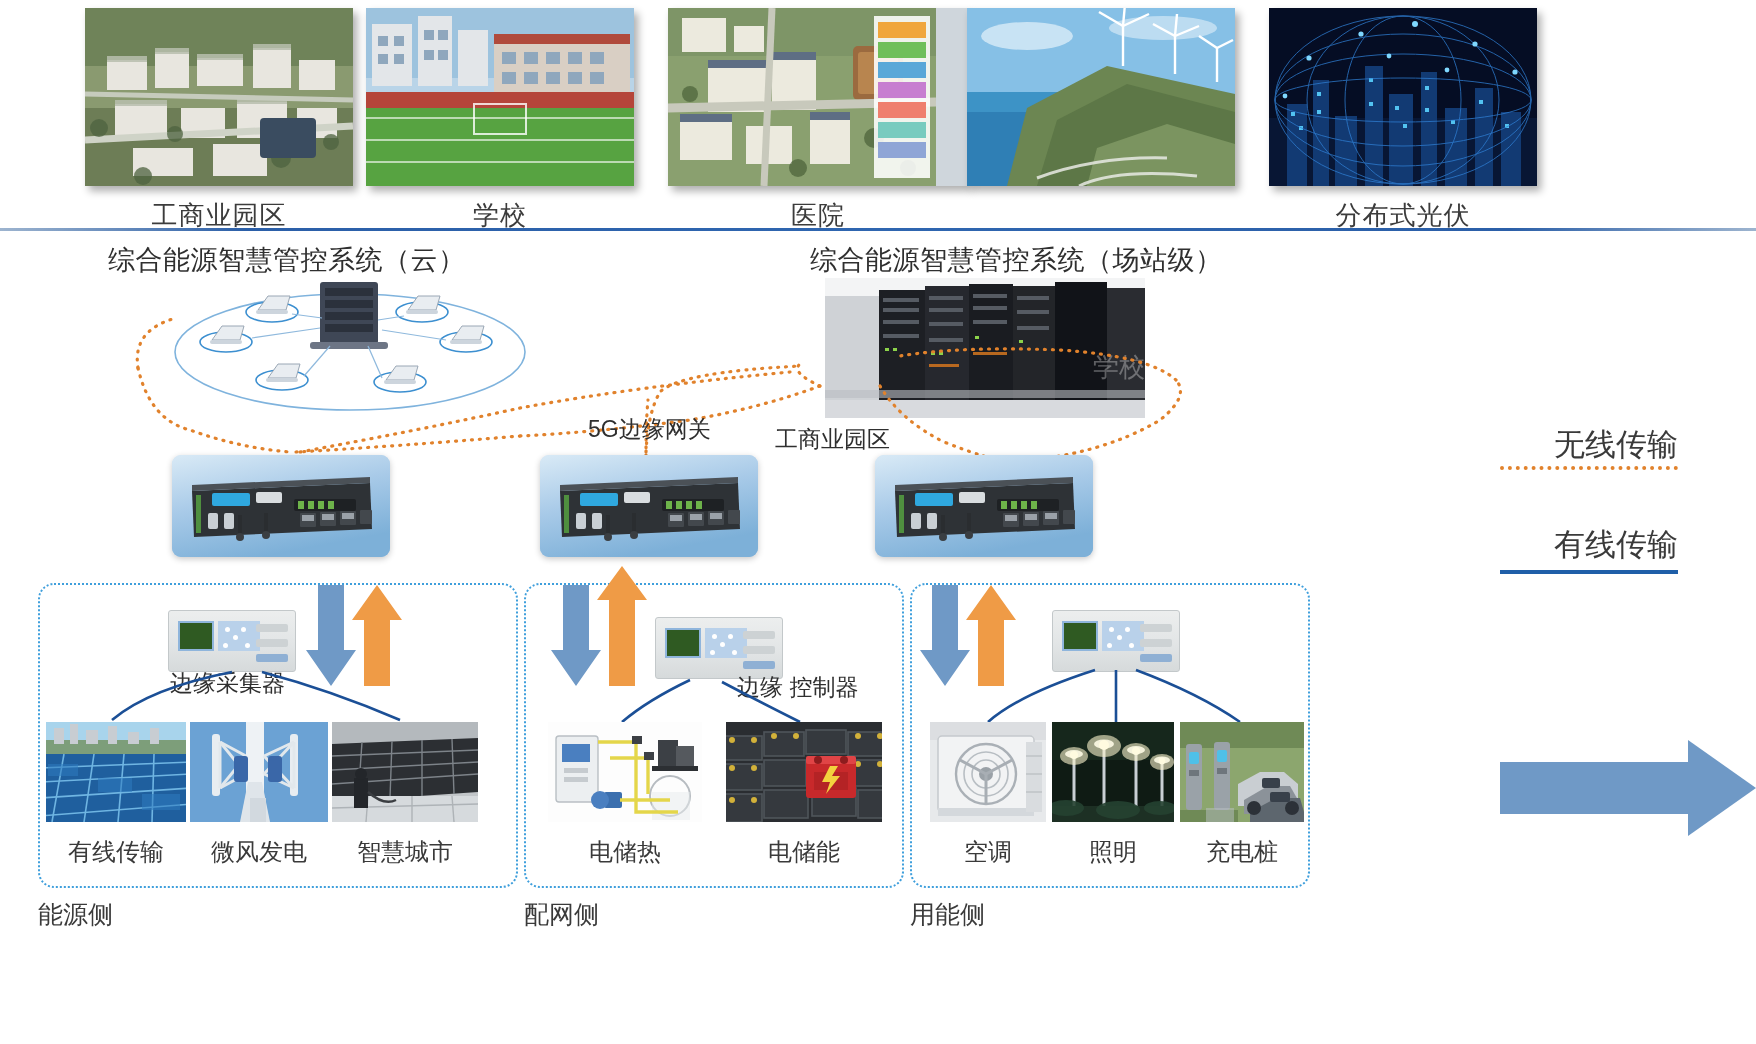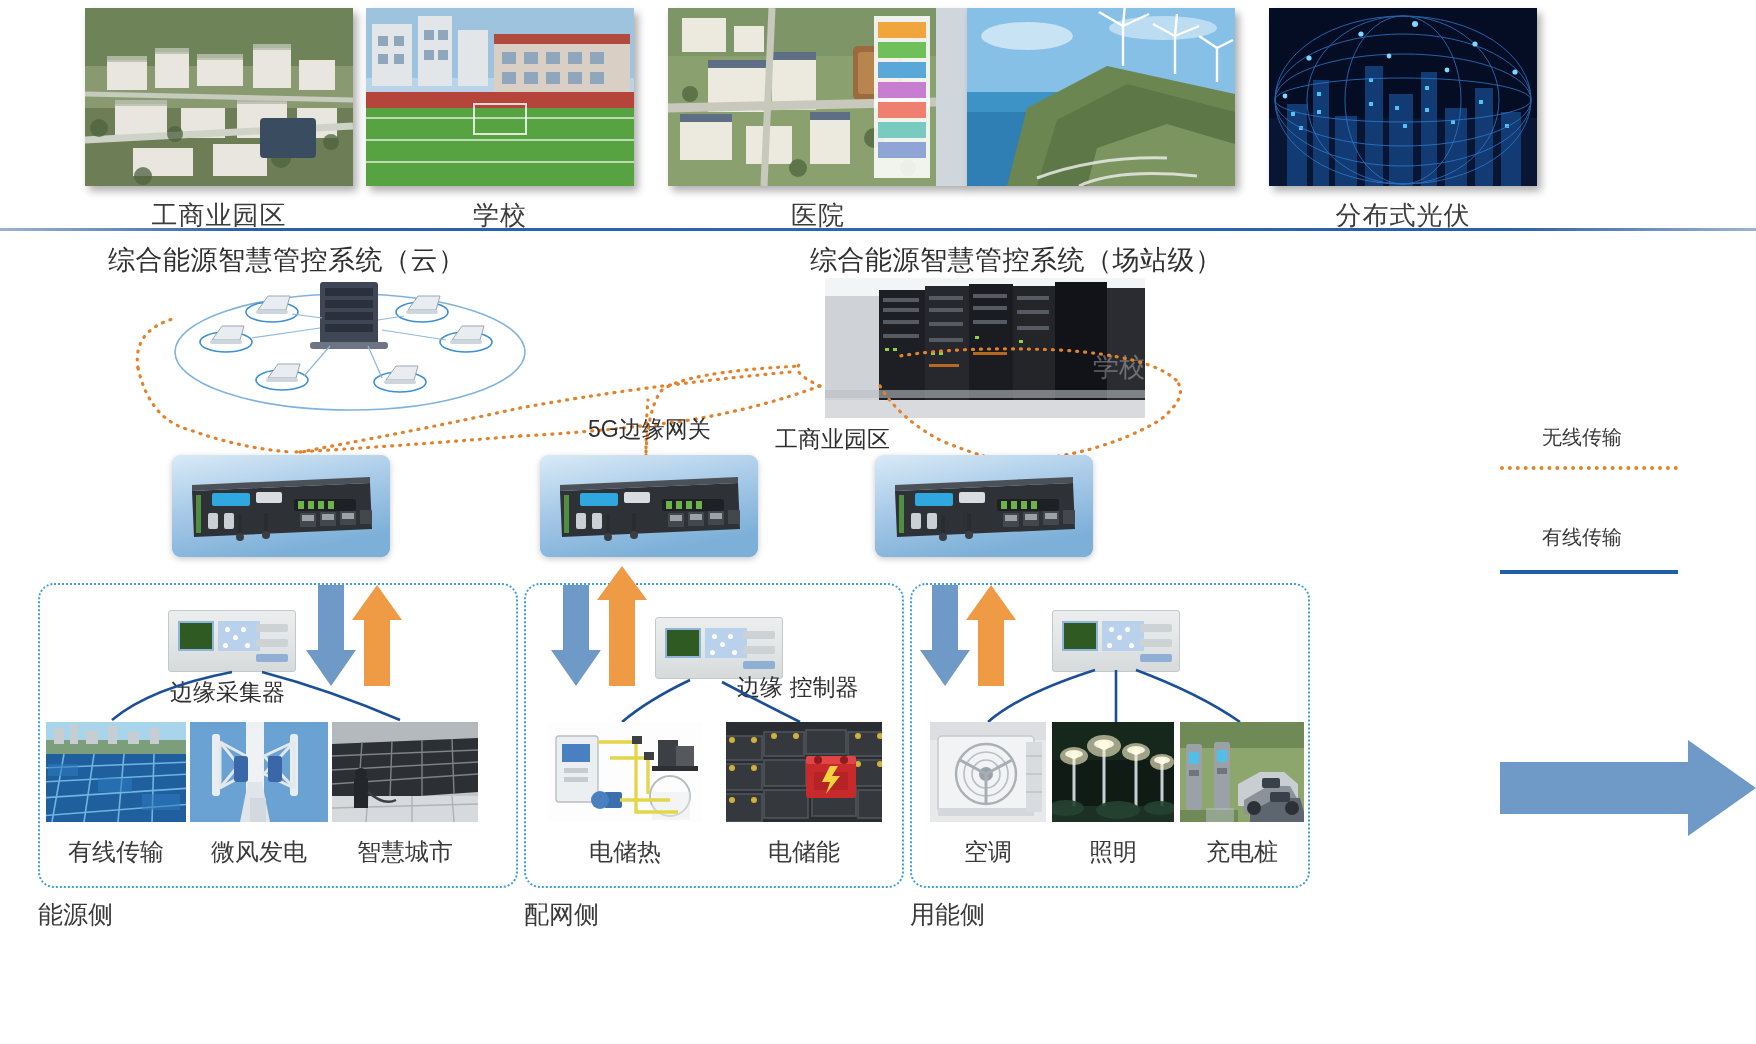--- a/index.html
+++ b/index.html
@@ -76,21 +76,21 @@
     position: absolute; width: 128px; height: 62px;
     background: linear-gradient(180deg,#eceeee 0%, #e2e5e6 55%, #d6dadb 100%);
     border: 1px solid #c3c8ca; border-radius: 3px;
   }
   .ctrl .scr { position:absolute; left:9px; top:10px; width:36px; height:30px; background:#2f5a22; border:2px solid #8fb5dc;}
   .ctrl .pad { position:absolute; left:49px; top:10px; width:42px; height:30px; background:#b9d1ea;}
   .ctrl .dot { position:absolute; width:5px; height:5px; border-radius:50%; background:#fff;}
   .ctrl .bar { position:absolute; right:7px; background:#cdd2d4; height:8px; width:32px; border-radius:2px;}
 
   
-  .legend-lbl { position: absolute; font-size: 20px; color: #3a3a3a; }
+  .legend-lbl { position: absolute; font-size: 31px; color: #3a3a3a; margin-left: 12px; }
   .legend-dotted {
     position: absolute; height: 0; border-top: 4px dotted #e1822c;
   }
   .legend-solid {
     position: absolute; height: 4px; background: #1f5fa8;
   }
 
   
   .flow-arrow { position: absolute; }
   .flow-arrow .body { position: absolute; left: 0; top: 22px; height: 52px; }
@@ -626,21 +626,21 @@
     <span class="dot" style="left:56px; top:16px;"></span>
       <span class="dot" style="left:72px; top:16px;"></span>
     <span class="dot" style="left:64px; top:24px;"></span>
       <span class="dot" style="left:54px; top:32px;"></span>
     <span class="dot" style="left:76px; top:32px;"></span>
     <div class="bar" style="top:13px;"></div>
       <div class="bar" style="top:28px;"></div>
     <div class="bar" style="top:43px; background:#8fb0d4;"></div>
   </div>
 
-  <div class="inline-lbl" style="left:170px; top:668px;margin-top:9px;">边缘采集器</div>
+  <div class="inline-lbl" style="left:170px; top:668px;">边缘采集器</div>
   <div class="inline-lbl" style="left:737px; top:672px;">边缘 控制器</div>
 
   <svg class="overlay">
     <g>
       <path d="M318 585 L344 585 L344 650 L356 650 L331 686 L306 650 L318 650 Z" fill="#6f99c6"></path>
       <path d="M364 686 L390 686 L390 620 L402 620 L377 585 L352 620 L364 620 Z" fill="#ef9b46"></path>
 
       <path d="M563 585 L589 585 L589 650 L601 650 L576 686 L551 650 L563 650 Z" fill="#6f99c6"></path>
       <path d="M609 686 L635 686 L635 600 L647 600 L622 566 L597 600 L609 600 Z" fill="#ef9b46"></path>
 

